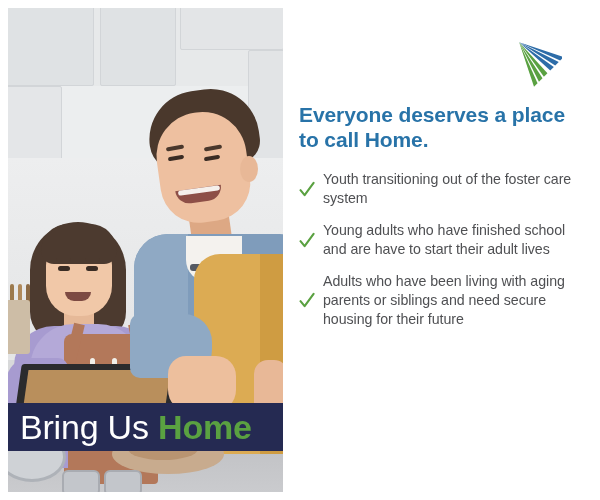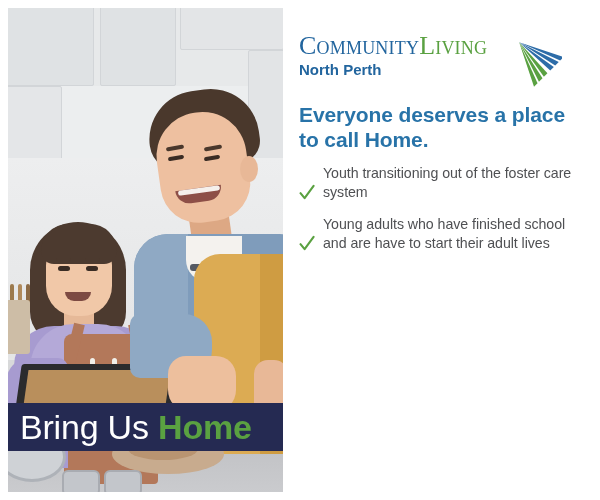--- a/index.html
+++ b/index.html
@@ -328,28 +328,28 @@
   }
 
   
   .headline {
     color: #2873a8;
     font-size: 21px;
     font-weight: 700;
     line-height: 25px;
     letter-spacing: -0.1px;
     margin-top: 4px;
-    margin-bottom: 12px;
+    margin-bottom: 18px;
   }
 
   
   .bullets { margin: 0; padding: 0; list-style: none; }
   .bullet {
     display: flex;
-    align-items: flex-end;
+    align-items: center;
     margin-bottom: 13px;
   }
   .check {
     flex: 0 0 auto;
     width: 16px;
     height: 18px;
     margin-right: 8px;
     margin-top: 1px;
   }
   .bullet-text {
@@ -431,24 +431,20 @@
     <div class="cutter b"></div>
   </div>
 
   <div class="banner">
     <div class="banner-text"><span class="w">Bring Us </span><span class="g">Home</span></div>
   </div>
 
   <div class="content">
 
     <div class="logo">
-      <div class="logo-words">
-        <div class="logo-line1"><span class="community">Community</span><span class="living">Living</span></div>
-        <div class="logo-line2">North Perth</div>
-      </div>
       <div class="logo-mark">
         <svg viewBox="0 0 56 62" width="56" height="62" aria-hidden="true">
           <g transform="translate(28,31) rotate(45) translate(-21,-21)">
             <g fill="#2d6ca8">
               <polygon points="0,21 42,0 42,5"></polygon>
               <polygon points="0,21 42,7 42,12"></polygon>
               <polygon points="0,21 42,14 42,19"></polygon>
             </g>
             <g fill="#5aa141">
               <polygon points="0,21 42,23 42,28"></polygon>
@@ -475,17 +471,25 @@
 
       <li class="bullet">
         <span class="check">
           <svg viewBox="0 0 16 18" width="16" height="18" aria-hidden="true">
             <path d="M1.5 9.2 L5.6 14.2 L14.6 1.8" fill="none" stroke="#5aa141" stroke-width="2.1" stroke-linecap="round" stroke-linejoin="round"></path>
           </svg>
         </span>
         <span class="bullet-text">Young adults who have finished school and are have to start their adult lives</span>
       </li>
 
+      <li class="bullet">
+        <span class="check">
+          <svg viewBox="0 0 16 18" width="16" height="18" aria-hidden="true">
+            <path d="M1.5 9.2 L5.6 14.2 L14.6 1.8" fill="none" stroke="#5aa141" stroke-width="2.1" stroke-linecap="round" stroke-linejoin="round"></path>
+          </svg>
+        </span>
+        <span class="bullet-text">Adults who have been living with aging parents or siblings and need secure housing for their future</span>
+      </li>
 
 
     </ul>
   </div>
 </div>
 
 </body></html>

